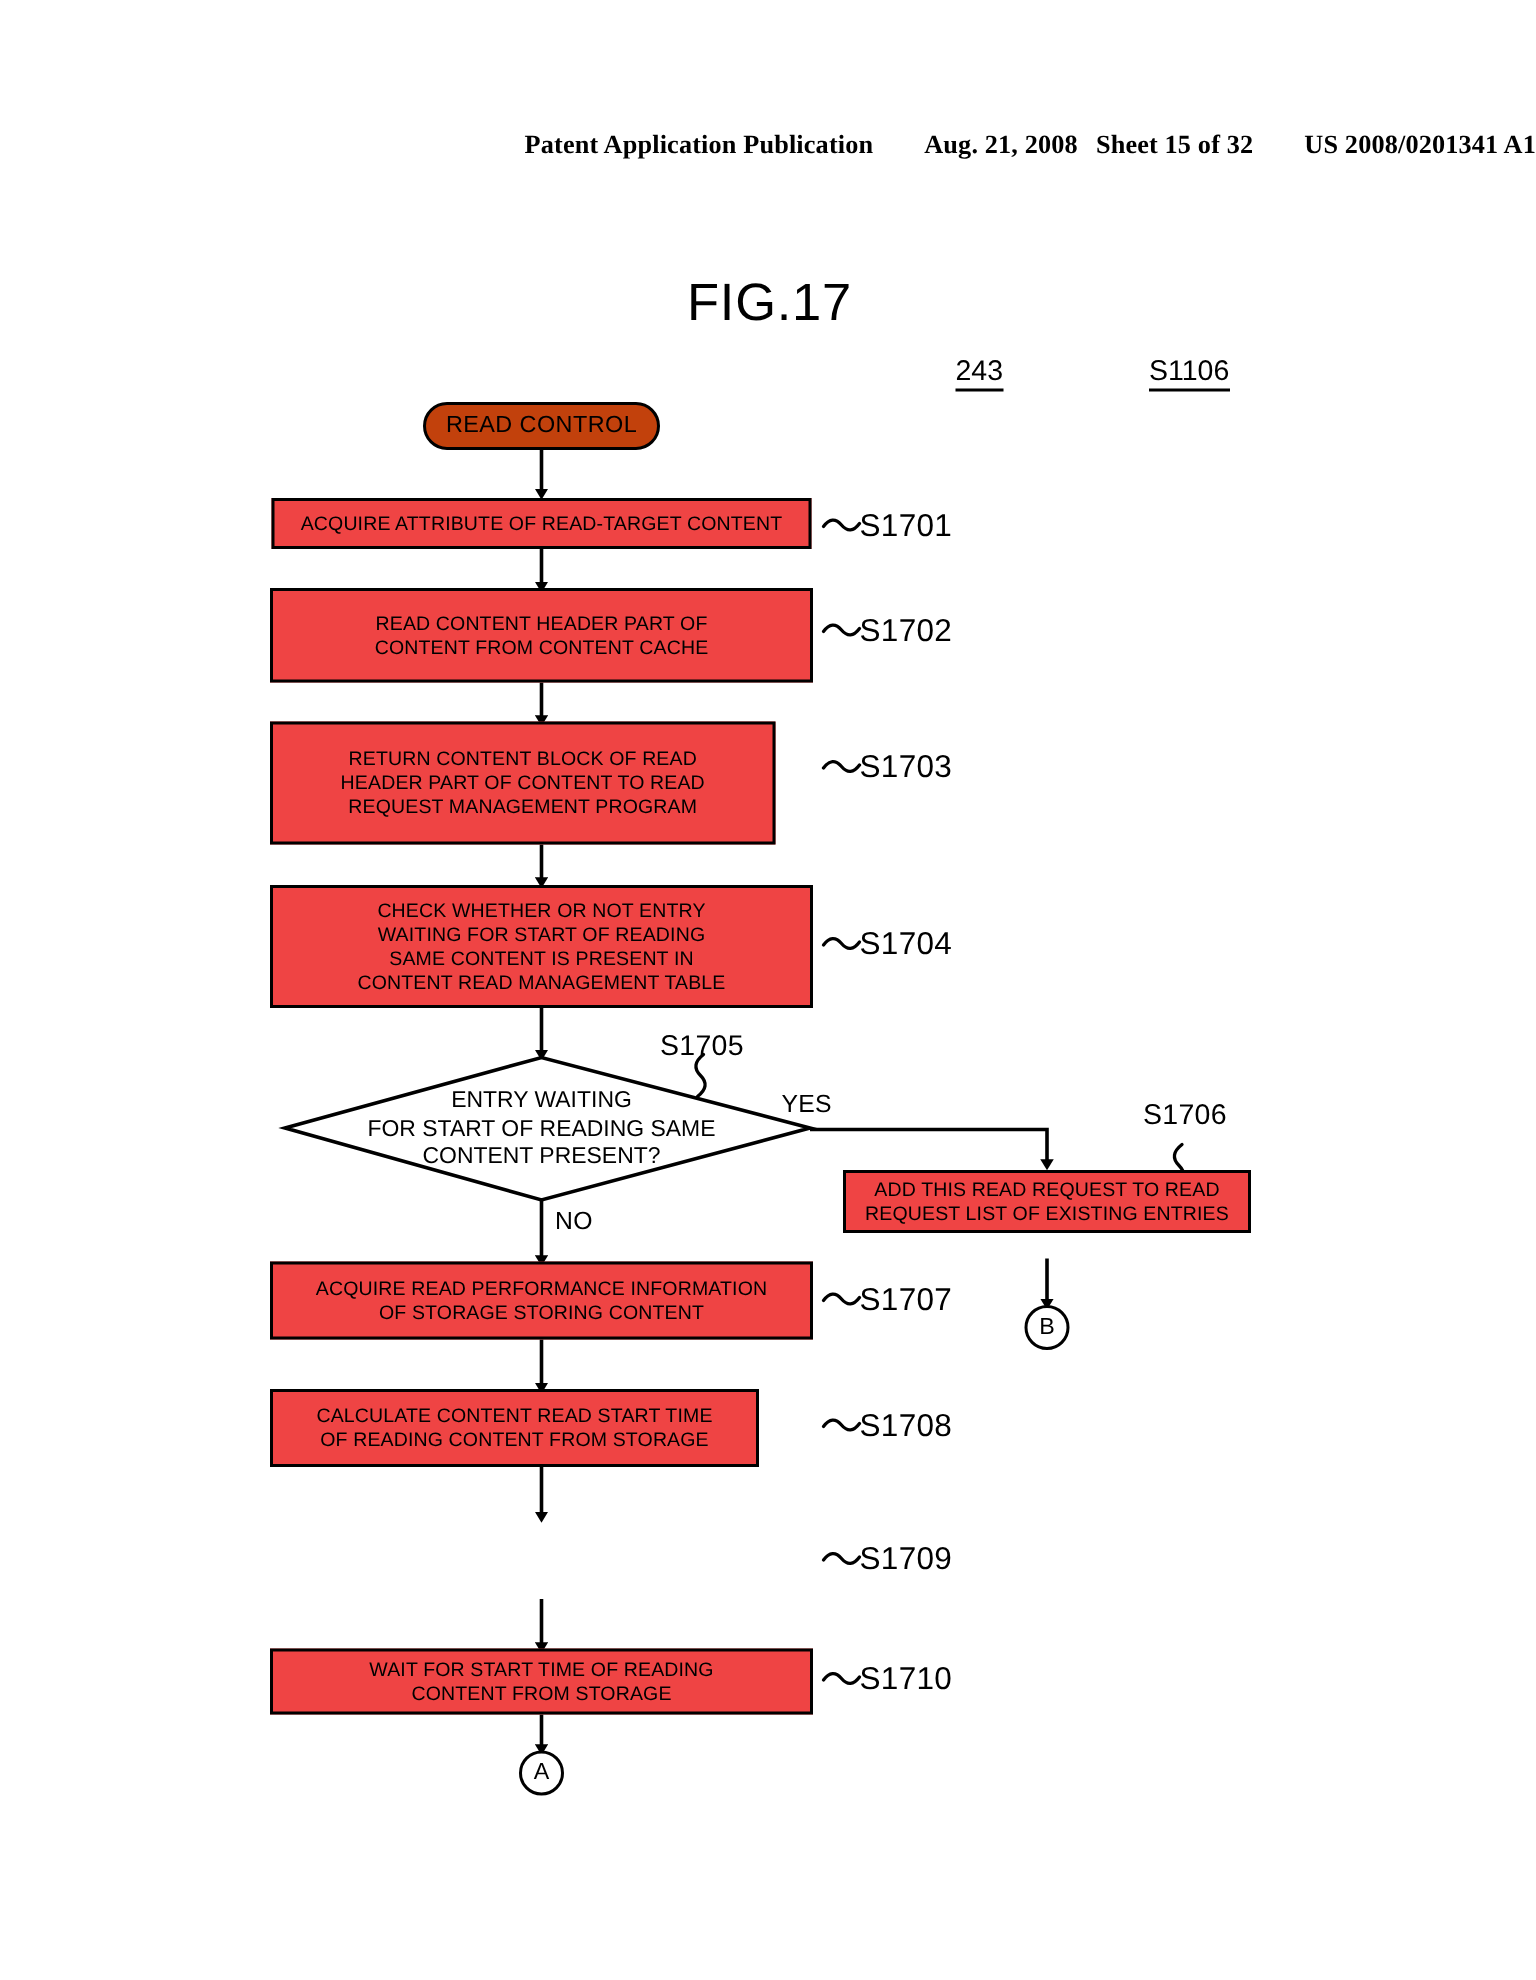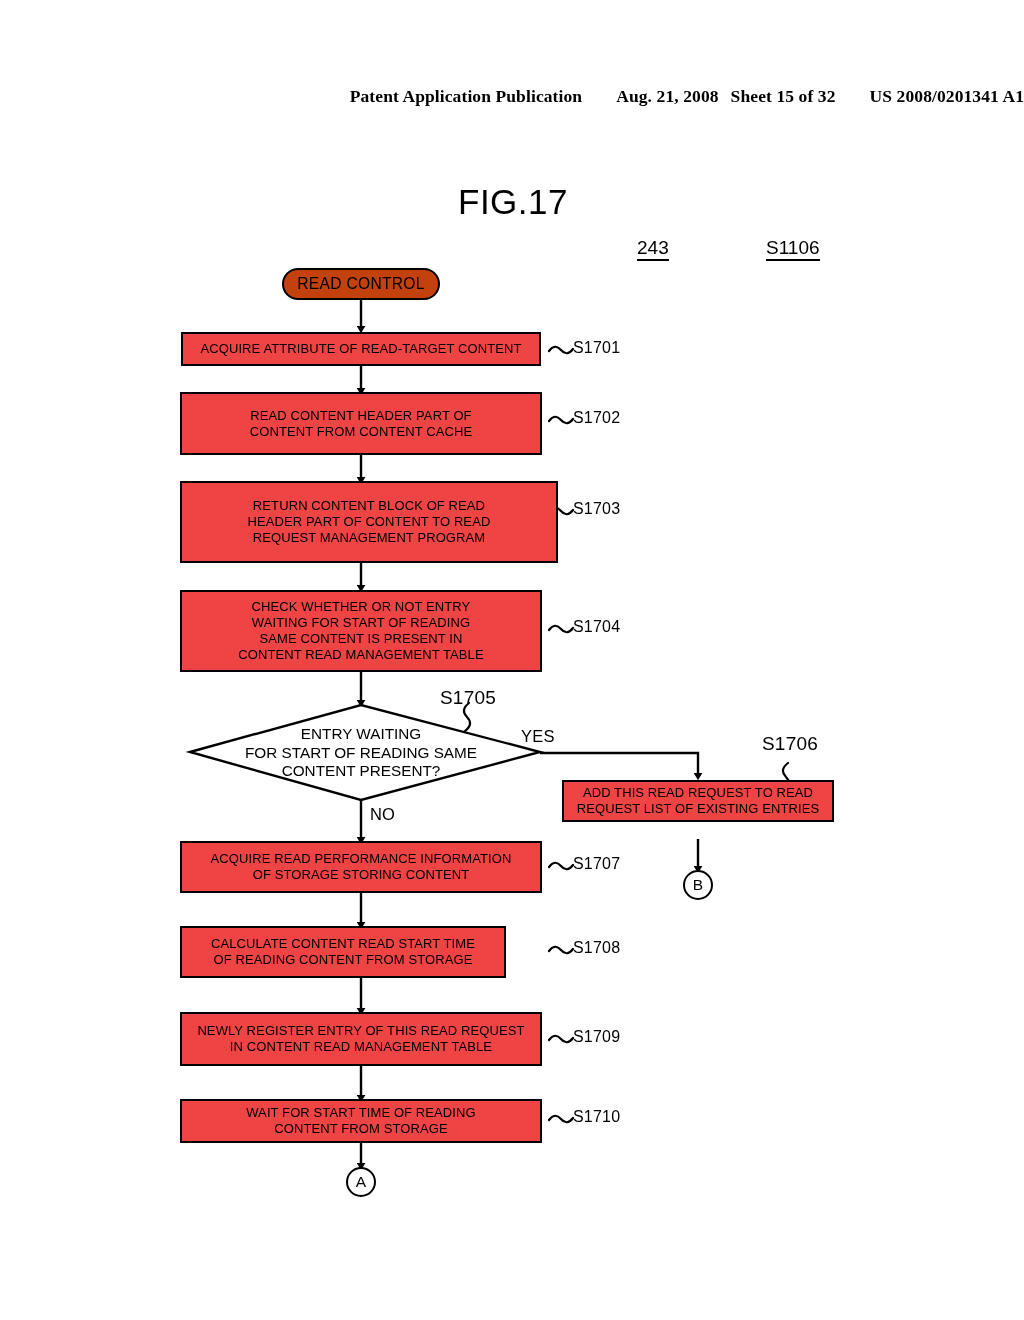--- a/index.html
+++ b/index.html
@@ -116,21 +116,21 @@
     background: #fff;
     display: flex;
     align-items: center;
     justify-content: center;
     font-size: 15.5px;
   }
 
   
   .step-label {
     position: absolute;
-    font-size: 16px;
+    font-size: 21px;
     letter-spacing: 0.2px;
     white-space: nowrap;
   }
   
   .branch-label {
     position: absolute;
     font-size: 16.5px;
     letter-spacing: 0.2px;
   }
   
@@ -211,21 +211,21 @@
 
   <div class="node" style="left:181px; top:332px; width:360px; height:34px;">
     <span class="txt">ACQUIRE ATTRIBUTE OF READ-TARGET CONTENT</span>
   </div>
 
   <div class="node" style="left:180px; top:392px; width:362px; height:63px;">
     <span class="txt">READ CONTENT HEADER PART OF
 CONTENT FROM CONTENT CACHE</span>
   </div>
 
-  <div class="node" style="left:180px; top:481px; width:378px; height:82px;">
+  <div class="node" style="left:180px; top:481px; width:337px; height:82px;">
     <span class="txt">RETURN CONTENT BLOCK OF READ
 HEADER PART OF CONTENT TO READ
 REQUEST MANAGEMENT PROGRAM</span>
   </div>
 
   <div class="node" style="left:180px; top:590px; width:362px; height:82px;">
     <span class="txt">CHECK WHETHER OR NOT ENTRY
 WAITING FOR START OF READING
 SAME CONTENT IS PRESENT IN
 CONTENT READ MANAGEMENT TABLE</span>
@@ -243,24 +243,20 @@
   <div class="node" style="left:180px; top:841px; width:362px; height:52px;">
     <span class="txt">ACQUIRE READ PERFORMANCE INFORMATION
 OF STORAGE STORING CONTENT</span>
   </div>
 
   <div class="node" style="left:180px; top:926px; width:326px; height:52px;">
     <span class="txt">CALCULATE CONTENT READ START TIME
 OF READING CONTENT FROM STORAGE</span>
   </div>
 
-  <div class="node" style="left:180px; top:1012px; width:362px; height:54px;">
-    <span class="txt">NEWLY REGISTER ENTRY OF THIS READ REQUEST
-IN CONTENT READ MANAGEMENT TABLE</span>
-  </div>
 
   <div class="node" style="left:180px; top:1099px; width:362px; height:44px;">
     <span class="txt">WAIT FOR START TIME OF READING
 CONTENT FROM STORAGE</span>
   </div>
 
   <div class="conn-circle" style="left:683px; top:870px; width:30px; height:30px;">
     <span>B</span>
   </div>
 

